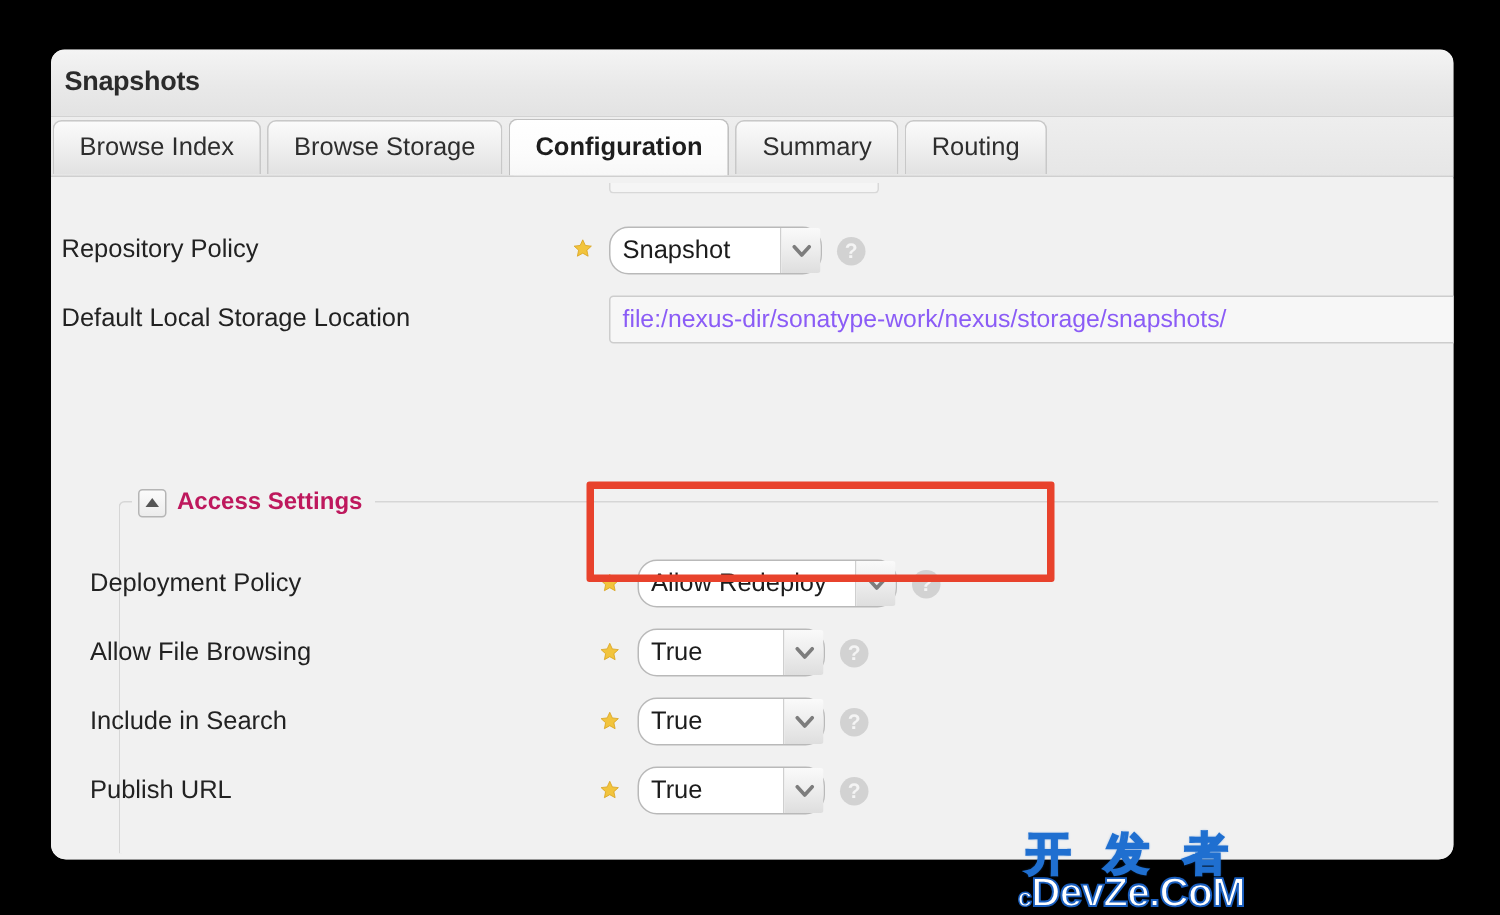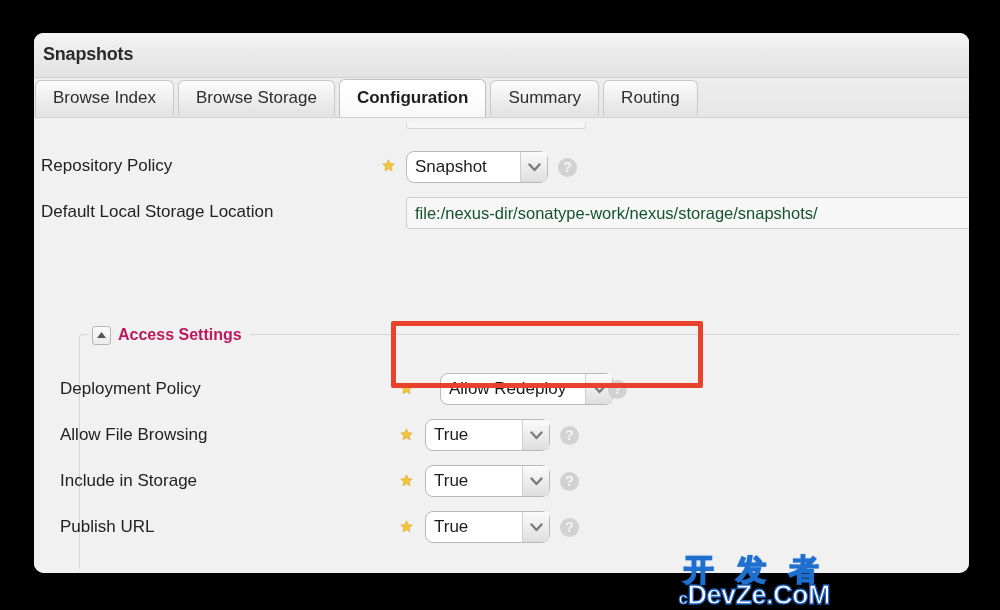--- a/index.html
+++ b/index.html
@@ -135,21 +135,21 @@
     height: 13px;
   }
   .star svg { display: block; width: 13px; height: 13px; }
 
   
   .combo {
     position: absolute;
     height: 32px;
     background: #ffffff;
     border: 1px solid #b9b9b9;
-    border-radius: 8px;
+    border-radius: 13px;
     display: flex;
     align-items: stretch;
     cursor: pointer;
     box-shadow: inset 0 1px 0 #ffffff;
   }
   .combo-value {
     flex: 1;
     display: flex;
     align-items: center;
     padding-left: 8px;
@@ -177,21 +177,21 @@
     border: 1px solid #cdcdcd;
     border-radius: 3px;
     display: flex;
     align-items: center;
     padding-left: 8px;
     font-size: 16.5px;
     color: #a8a8a8;
     white-space: nowrap;
     overflow: hidden;
   }
-  .textfield.readonly { background: #f7f7f7; color: #14532d; }
+  .textfield.readonly { background: #f7f7f7; color: #8b5cf6; }
   .textfield.empty { background: #ffffff; }
 
   
   .help {
     position: absolute;
     width: 19px;
     height: 19px;
     border-radius: 50%;
     background: #d2d2d2;
     color: #f4f4f4;
@@ -351,21 +351,21 @@
 
       <div class="row" style="top:247px;">
         <div class="row-label" style="left:26px;">Deployment Policy</div>
 
         <div class="star" style="left:366px; top:16px;">
           <svg viewBox="0 0 24 24">
               <polygon points="12,1.6 15.2,8.5 22.6,9.4 17.1,14.4 18.6,21.8 12,18.1 5.4,21.8 6.9,14.4 1.4,9.4 8.8,8.5" fill="#f2c43d" stroke="#d9a31e" stroke-width="1"></polygon>
             </svg>
         </div>
 
-        <div class="combo" style="left:406px; top:7px; width:173px;">
+        <div class="combo" style="left:391px; top:7px; width:173px;">
           <div class="combo-value">Allow Redeploy</div>
           <div class="combo-arrow">
             <svg width="13" height="9" viewBox="0 0 13 9">
               <path d="M1.5 1.5 L6.5 7 L11.5 1.5" fill="none" stroke="#7d7d7d" stroke-width="2.4" stroke-linecap="round" stroke-linejoin="round"></path>
             </svg>
           </div>
         </div>
 
         <div class="help" style="left:574px; top:14px;">?</div>
       </div>
@@ -385,21 +385,21 @@
             <svg width="13" height="9" viewBox="0 0 13 9">
               <path d="M1.5 1.5 L6.5 7 L11.5 1.5" fill="none" stroke="#7d7d7d" stroke-width="2.4" stroke-linecap="round" stroke-linejoin="round"></path>
             </svg>
           </div>
         </div>
 
         <div class="help" style="left:526px; top:14px;">?</div>
       </div>
 
       <div class="row" style="top:339px;">
-        <div class="row-label" style="left:26px;">Include in Storage</div>
+        <div class="row-label" style="left:26px;">Include in Search</div>
 
         <div class="star" style="left:366px; top:16px;">
           <svg viewBox="0 0 24 24">
               <polygon points="12,1.6 15.2,8.5 22.6,9.4 17.1,14.4 18.6,21.8 12,18.1 5.4,21.8 6.9,14.4 1.4,9.4 8.8,8.5" fill="#f2c43d" stroke="#d9a31e" stroke-width="1"></polygon>
             </svg>
         </div>
 
         <div class="combo" style="left:391px; top:7px; width:125px;">
           <div class="combo-value">True</div>
           <div class="combo-arrow">

